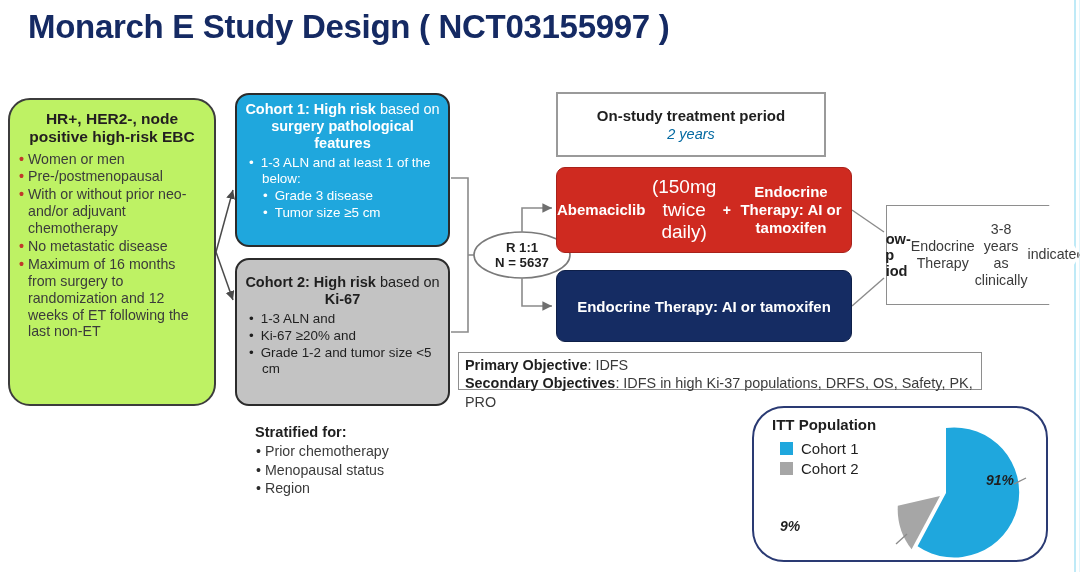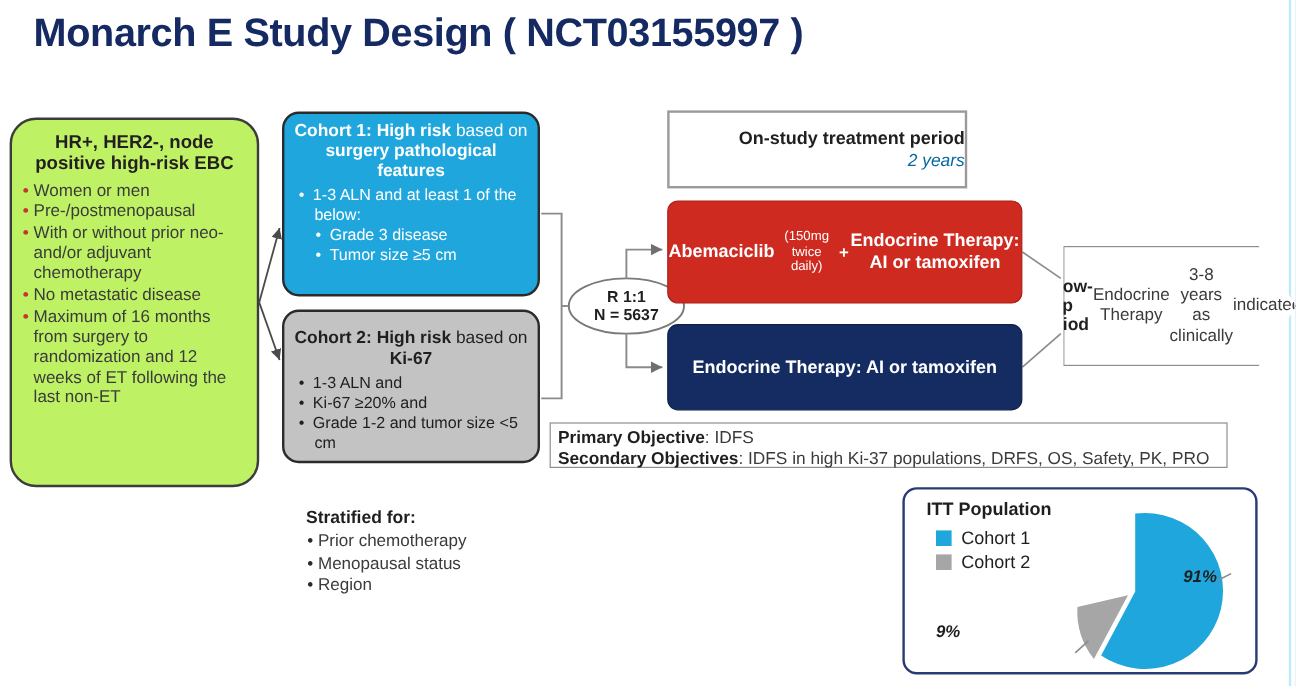--- a/index.html
+++ b/index.html
@@ -43,21 +43,21 @@
   }
   .elig li::before{content:"\2022";color:#c0392b;font-weight:bold;padding-right:4px;}
 
   
   .cohort1{
     left:235px;top:93px;width:215px;height:154px;
     background:#1fa7dd;border:2px solid #2b2b2b;border-radius:14px;
     padding:6px 8px 4px 8px;color:#ffffff;
   }
   .cohort2{
-    left:235px;top:258px;width:215px;height:128px;
+    left:235px;top:258px;width:215px;height:148px;
     background:#c3c3c3;border:2px solid #2b2b2b;border-radius:14px;
     padding:14px 8px 4px 8px;color:#1f1f1f;
   }
   .c-title{font-size:14.5px;text-align:center;line-height:1.17;font-weight:bold;}
   .c-title .light{font-weight:normal;text-align:center;}
   .c-list{list-style:none;margin:3px 0 0 0;padding:0;}
   .c-list li{
     font-size:13.4px;line-height:1.2;margin-top:1px;
     text-indent:-13px;padding-left:17px;
   }
@@ -66,36 +66,36 @@
 
   
   .strat{left:255px;top:424px;width:215px;}
   .strat .sh{font-size:14.6px;font-weight:bold;color:#1f1f1f;}
   .strat ul{list-style:none;margin:2px 0 0 0;padding:0;}
   .strat li{font-size:14.2px;line-height:1.32;color:#3b3b3b;text-indent:-9px;padding-left:10px;}
   .strat li::before{content:"\2022";padding-right:4px;color:#2b2b2b;}
 
   
   .onstudy{
-    left:556px;top:92px;width:250px;height:65px;
+    left:556px;top:92px;width:270px;height:65px;
     background:#fff;border:2px solid #9a9a9a;
-    display:flex;flex-direction:column;align-items:flex-end;justify-content:center;
+    display:flex;flex-direction:column;align-items:center;justify-content:center;
   }
   .onstudy .l1{font-size:15px;font-weight:bold;color:#1f1f1f;}
   .onstudy .l2{font-size:14.5px;color:#0369a1;margin-top:2px;font-style:italic;}
 
   
   .armred{
     left:556px;top:167px;width:296px;height:86px;
     background:#cf2a20;border:1px solid #a8211a;border-radius:9px;
     color:#ffffff;display:flex;flex-direction:row;align-items:center;justify-content:center;
     text-align:center;line-height:1.18;
   }
   .armred .b{font-size:15px;font-weight:bold;}
-  .armred .n{font-size:11px;}
+  .armred .n{font-size:19px;}
   .armred .plus{font-size:14px;font-weight:bold;margin:1px 0;}
   .armnavy{
     left:556px;top:270px;width:296px;height:72px;
     background:#152c63;border:1px solid #0e1f48;border-radius:9px;
     color:#ffffff;display:flex;align-items:center;justify-content:center;
     font-size:15px;font-weight:bold;text-align:center;
   }
 
   
   .followup{
@@ -103,31 +103,31 @@
     background:#fff;border:1.6px solid #8e8e8e;
     clip-path:polygon(0 0, 84% 0, 100% 50%, 84% 100%, 0 100%);
     display:flex;align-items:center;justify-content:center;
     text-align:center;padding-right:22px;box-sizing:border-box;
   }
   .followup .l1{font-size:14.6px;font-weight:bold;color:#1f1f1f;}
   .followup .l2,.followup .l3,.followup .l4{font-size:14.2px;color:#3b3b3b;line-height:1.2;}
 
   
   .obj{
-    left:458px;top:352px;width:565px;height:38px;
+    left:458px;top:352px;width:524px;height:38px;
     background:#fff;border:1.4px solid #8e8e8e;
     padding:3px 6px;box-sizing:border-box;
   }
   .obj div{font-size:14.4px;line-height:1.28;color:#3b3b3b;}
   .obj b{color:#1f1f1f;}
 
   
   .itt{
     left:752px;top:406px;width:296px;height:156px;
-    background:#fff;border:2px solid #2a3a73;border-radius:12px;
+    background:#fff;border:2px solid #2a3a73;border-radius:32px;
   }
   .itt-title{position:absolute;left:18px;top:8px;font-size:15px;font-weight:bold;color:#1f1f1f;}
   .legend{position:absolute;left:26px;top:32px;}
   .legend .row{display:flex;align-items:center;margin-bottom:3px;}
   .legend .sw{width:13px;height:13px;margin-right:8px;display:inline-block;}
   .legend .lb{font-size:15px;color:#1f1f1f;}
   .pie-wrap{position:absolute;left:120px;top:18px;width:175px;height:135px;}
   .lab{position:absolute;font-size:14px;font-style:italic;font-weight:bold;color:#1f1f1f;}
   .lab91{left:232px;top:64px;}
   .lab9{left:26px;top:110px;}

